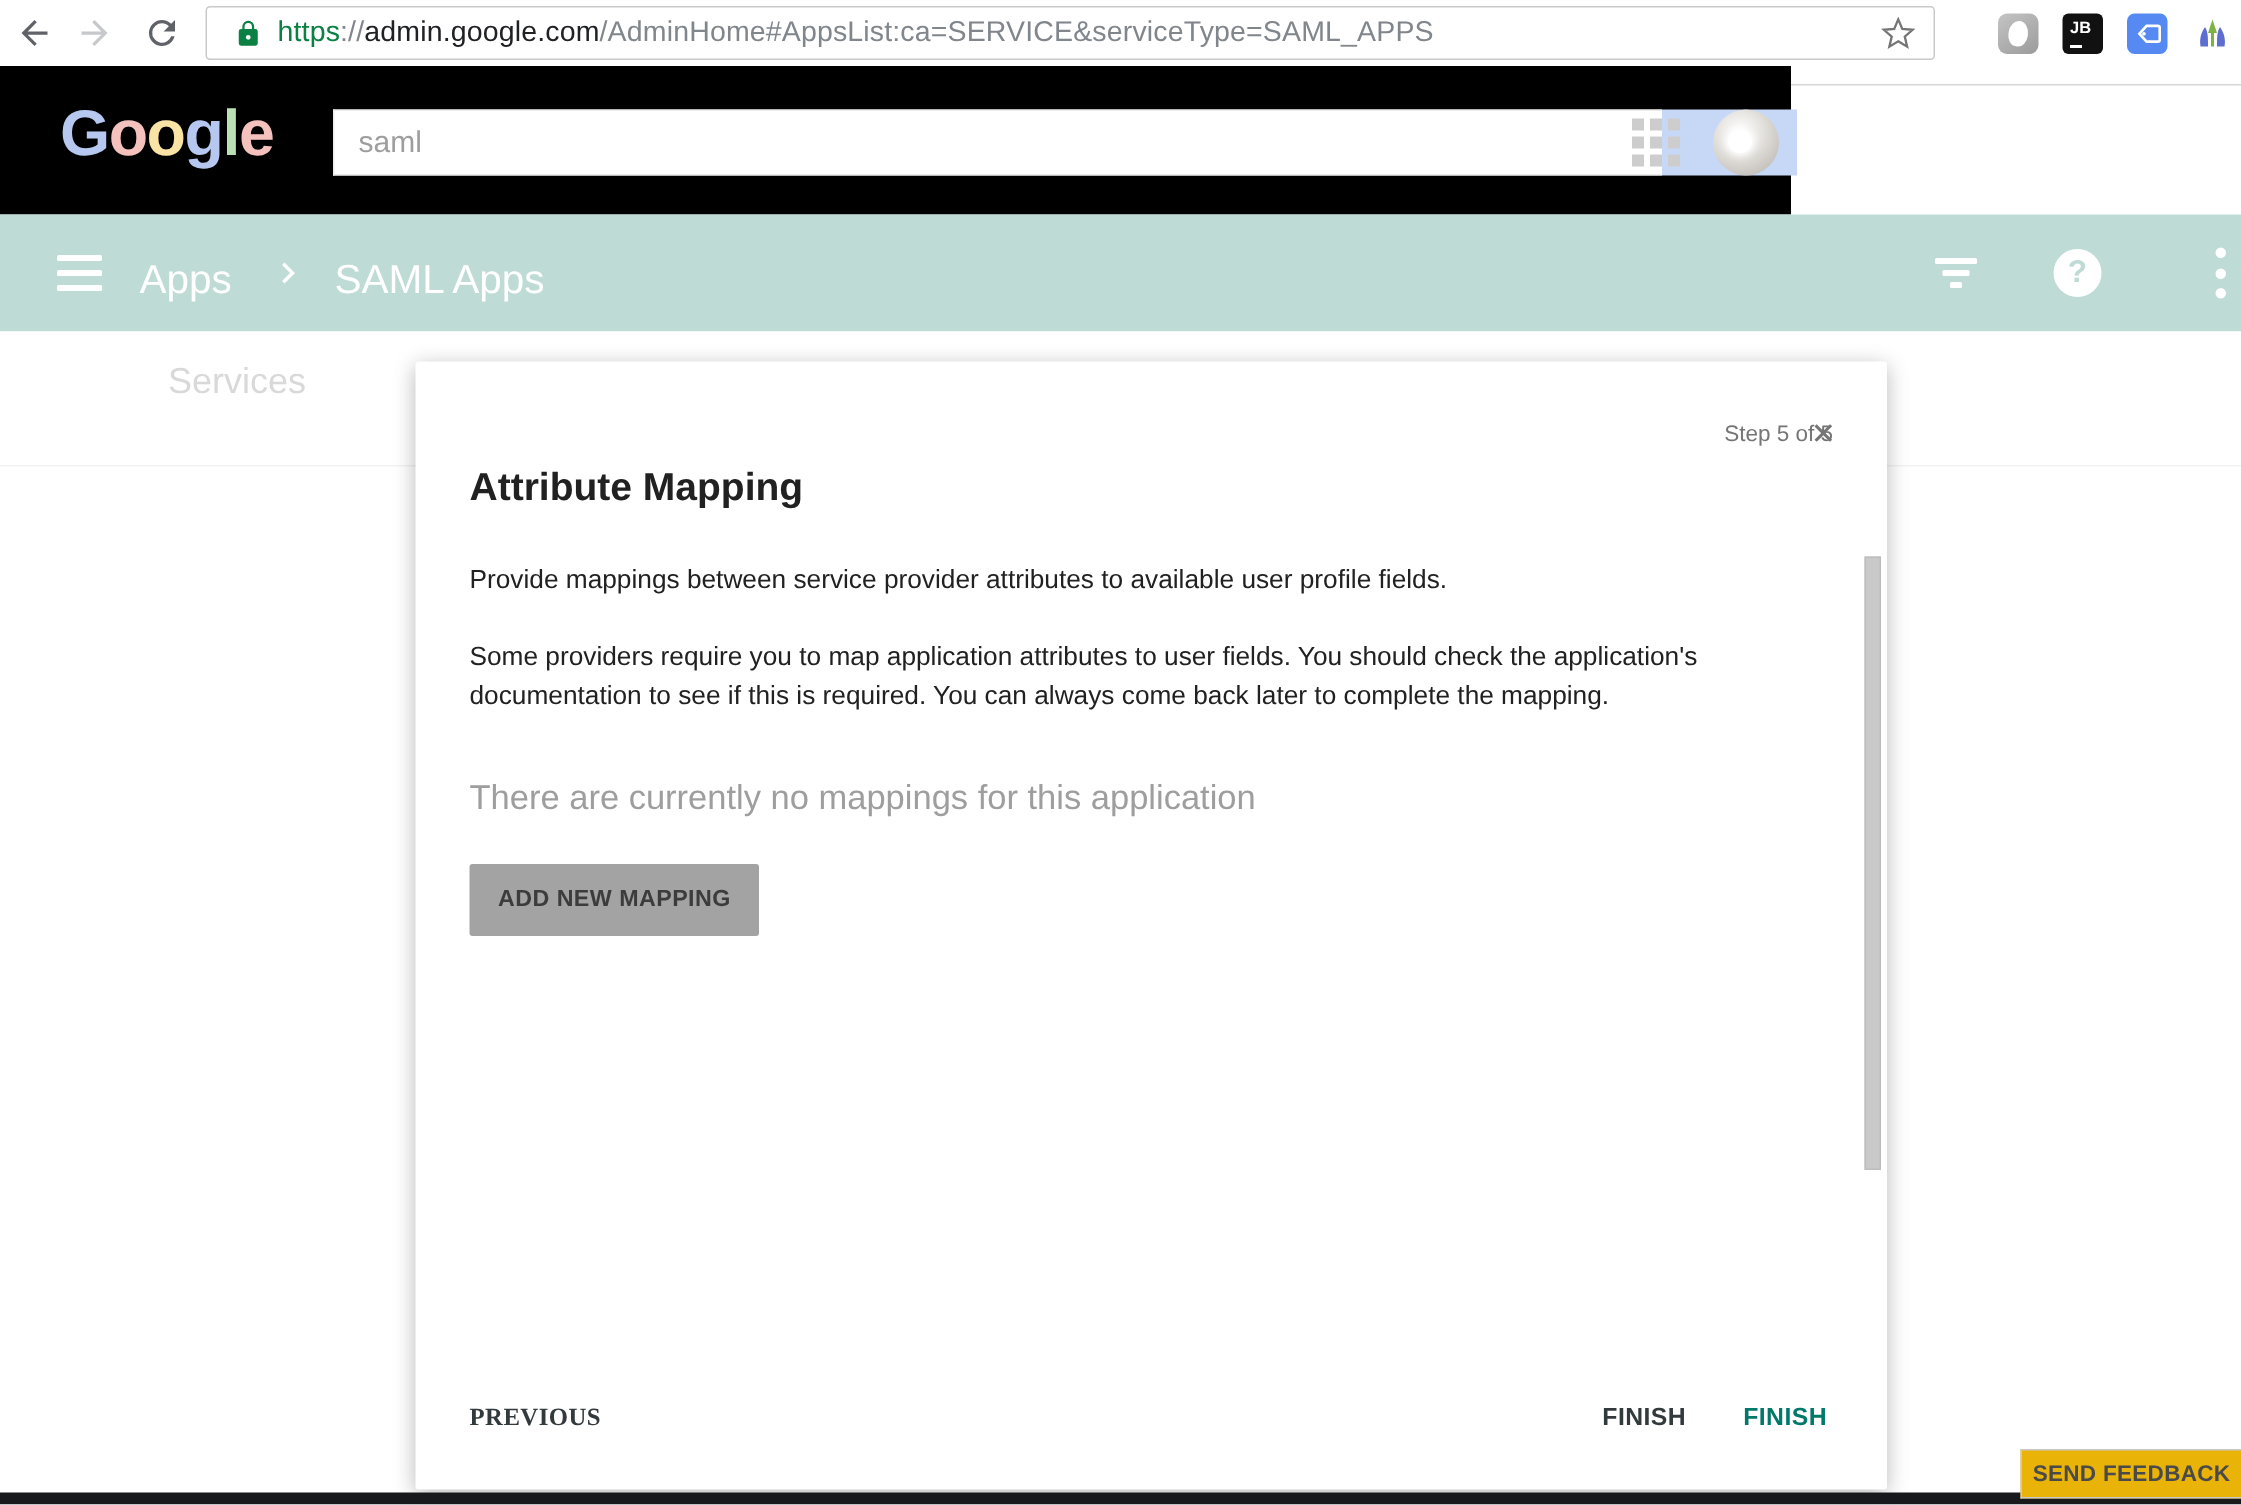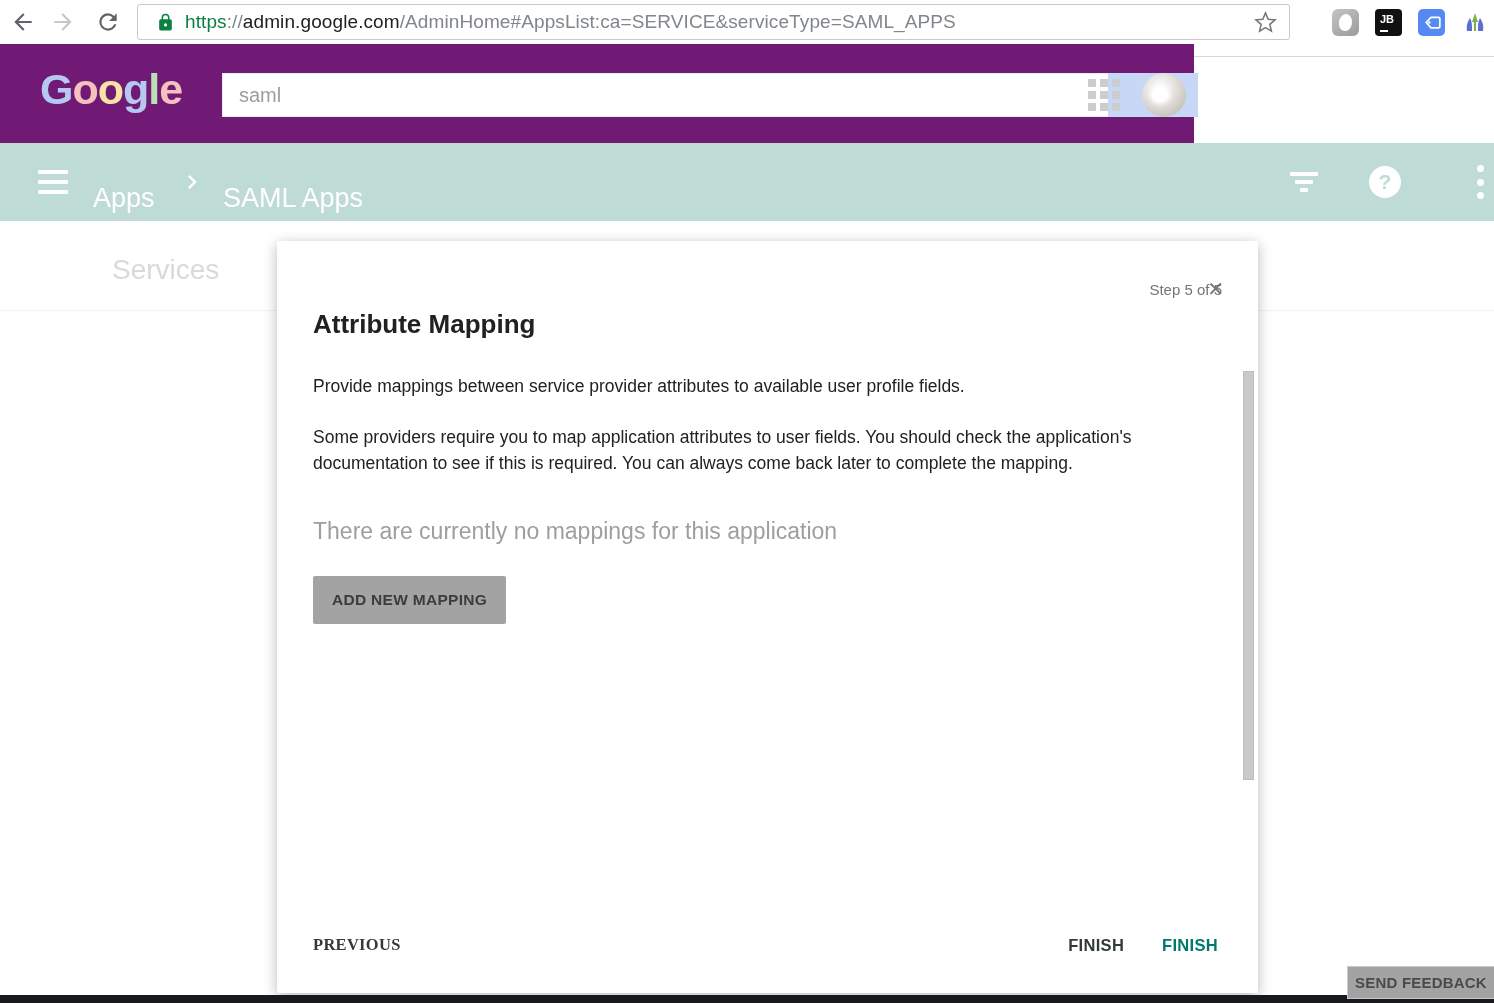--- a/index.html
+++ b/index.html
@@ -38,21 +38,21 @@
   .ext-jb { background:#111; border-radius:4px;text-align:center; }
   .ext-jb .jb-text { color:#fff; font-size:11px; font-weight:bold; letter-spacing:0;
                      position:absolute; top:4px; left:5px; }
   .ext-jb .jb-bar { position:absolute; left:5px; bottom:4px; width:8px; height:2px; background:#fff; }
   .ext-tag { background:#568af2; border-radius:5px; }
   .ext-tag svg { width:21px; height:21px; }
   .ext-park { background:transparent; }
   .ext-park svg { width:26px; height:26px; }
 
   
-  .app-header { position:absolute; left:0; top:44px; width:1194px; height:99px; background:#701a75; }
+  .app-header { position:absolute; left:0; top:44px; width:1194px; height:99px; background:#000000; }
   .g-logo { position:absolute; left:40px; top:24px; font-size:43px; font-weight:600;
             letter-spacing:-1px; line-height:1; }
   .g-logo span:nth-child(1){ color:#b6c8ef; }
   .g-logo span:nth-child(2){ color:#f4c1bd; }
   .g-logo span:nth-child(3){ color:#f9e3a5; }
   .g-logo span:nth-child(4){ color:#b6c8ef; }
   .g-logo span:nth-child(5){ color:#bce0b5; }
   .g-logo span:nth-child(6){ color:#f4c1bd; }
   .search-wrap { position:absolute; left:222px; top:29px; height:44px; display:flex; }
   .search-input { width:886px; height:44px; background:#fff; border:1px solid #ececec;
@@ -68,42 +68,42 @@
   .avatar { position:absolute; right:8px; top:29px; width:44px; height:44px; border-radius:50%;
             background:radial-gradient(circle at 40% 35%, #ffffff 0%, #eceae7 30%, #d2cfca 62%, #b3b0ab 100%); }
   .avatar::after { content:""; position:absolute; left:10px; top:14px; width:16px; height:15px;
                    border-radius:50%; background:#fff; box-shadow:0 0 5px 2px rgba(255,255,255,.95); }
 
   
   .teal-bar { position:absolute; left:0; top:143px; width:1494px; height:78px; background:#bedbd6; }
   .hamburger { position:absolute; left:38px; top:27px; width:30px; height:24px;
                display:flex; flex-direction:column; justify-content:space-between; }
   .hamburger i { height:4px; background:#fff; border-radius:1px; }
-  .crumb { position:absolute; top:16px; height:78px; display:flex; align-items:center;
+  .crumb { position:absolute; top:4px; height:78px; display:flex; align-items:center;
            color:#fff; font-size:27px; }
   .crumb-apps { left:93px; }
   .crumb-saml { left:223px; }
   .crumb-chevron { position:absolute; left:178px; top:25px; width:28px; height:28px; fill:#fff; }
   .filter-icon { position:absolute; right:176px; top:29px; width:28px; display:flex;
                  flex-direction:column; align-items:center; gap:4px; }
   .filter-icon i { background:#fff; height:4px; border-radius:1px; }
   .filter-icon i:nth-child(1){ width:28px; }
   .filter-icon i:nth-child(2){ width:18px; }
   .filter-icon i:nth-child(3){ width:8px; }
   .help-btn { position:absolute; right:93px; top:23px; width:32px; height:32px; border-radius:50%;
               background:#fff; color:#bedbd6; font-size:21px; font-weight:bold;
               display:flex; align-items:center; justify-content:center; }
   .dots-btn { position:absolute; right:9px; top:22px; width:8px; height:34px;
               display:flex; flex-direction:column; justify-content:space-between; }
   .dots-btn i { width:7px; height:7px; border-radius:50%; background:#fff; }
 
   
   .content { position:absolute; left:0; top:221px; width:1494px; height:782px; background:#fff; }
   .tab-row { position:absolute; left:0; top:0; width:1494px; height:90px; border-bottom:1px solid #f2f2f2; }
-  .services-tab { position:absolute; left:112px; top:33px; font-size:28px; color:#d9d9d9; }
+  .services-tab { position:absolute; left:112px; top:20px; font-size:24px; color:#d9d9d9; }
 
   
   .modal { position:absolute; left:277px; top:241px; width:981px; height:752px; background:#fff;
            border-radius:2px; box-shadow:0 3px 14px rgba(0,0,0,0.28); z-index:10; }
   .modal-close { position:absolute; right:34px; top:36px; font-size:20px; color:#757575; cursor:pointer; }
   .modal-body { padding:40px 36px 0 36px; }
   .modal-step { font-size:15px; color:#757575;text-align:right; }
   .modal-title { font-size:26px; font-weight:bold; color:#212121; margin-top:11px; }
   .modal-p { font-size:17.5px; color:#212121; line-height:26px; width:890px; }
   .modal-p1 { margin-top:33px; }
@@ -119,21 +119,21 @@
                   display:flex; align-items:center; }
   .footer-btn { background:none; border:none; font-size:16.5px; font-weight:bold;
                 letter-spacing:0.3px; cursor:pointer; font-family:"Liberation Sans", sans-serif; }
   .btn-previous { color:#333a3e;font-family:Liberation Serif, serif; }
   .btn-cancel { color:#333a3e; margin-left:auto; }
   .btn-finish { color:#00796b; margin-left:38px; }
 
   
   .bottom-strip { position:absolute; left:0; bottom:0; width:1494px; height:8px; background:#17191d; z-index:20; }
   .feedback-btn { position:absolute; right:0; bottom:4px; width:147px; height:33px; z-index:21;
-                  background:#a3a3a3; border:1px solid #c9c9c9; border-right:none;
+                  background:#eab308; border:1px solid #c9c9c9; border-right:none;
                   font-size:15px; font-weight:bold; color:#4a4a4a; letter-spacing:0.2px;
                   font-family:"Liberation Sans", sans-serif; cursor:pointer;margin-left:16px; }
 </style>
 </head>
 <body>
 
 <div id="screen">
 
   <div class="browser-bar">
     <div class="nav-btn btn-back">

